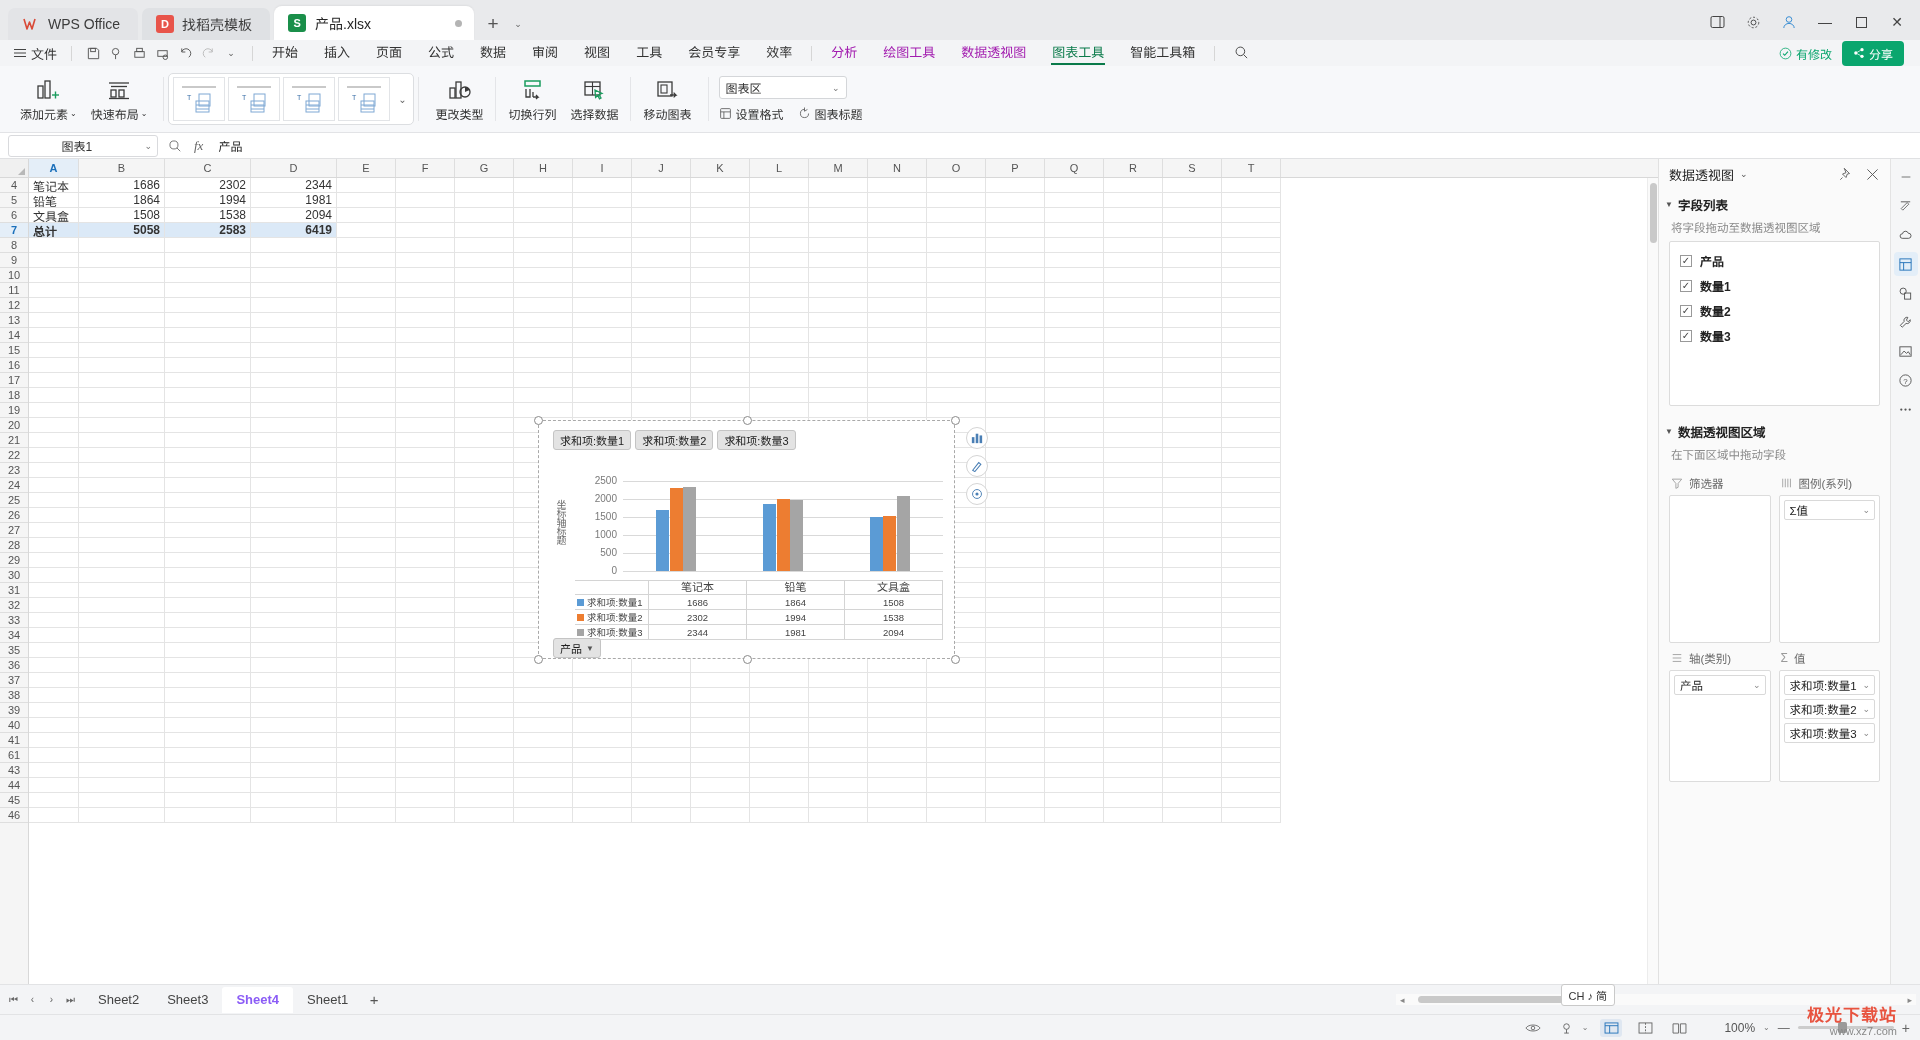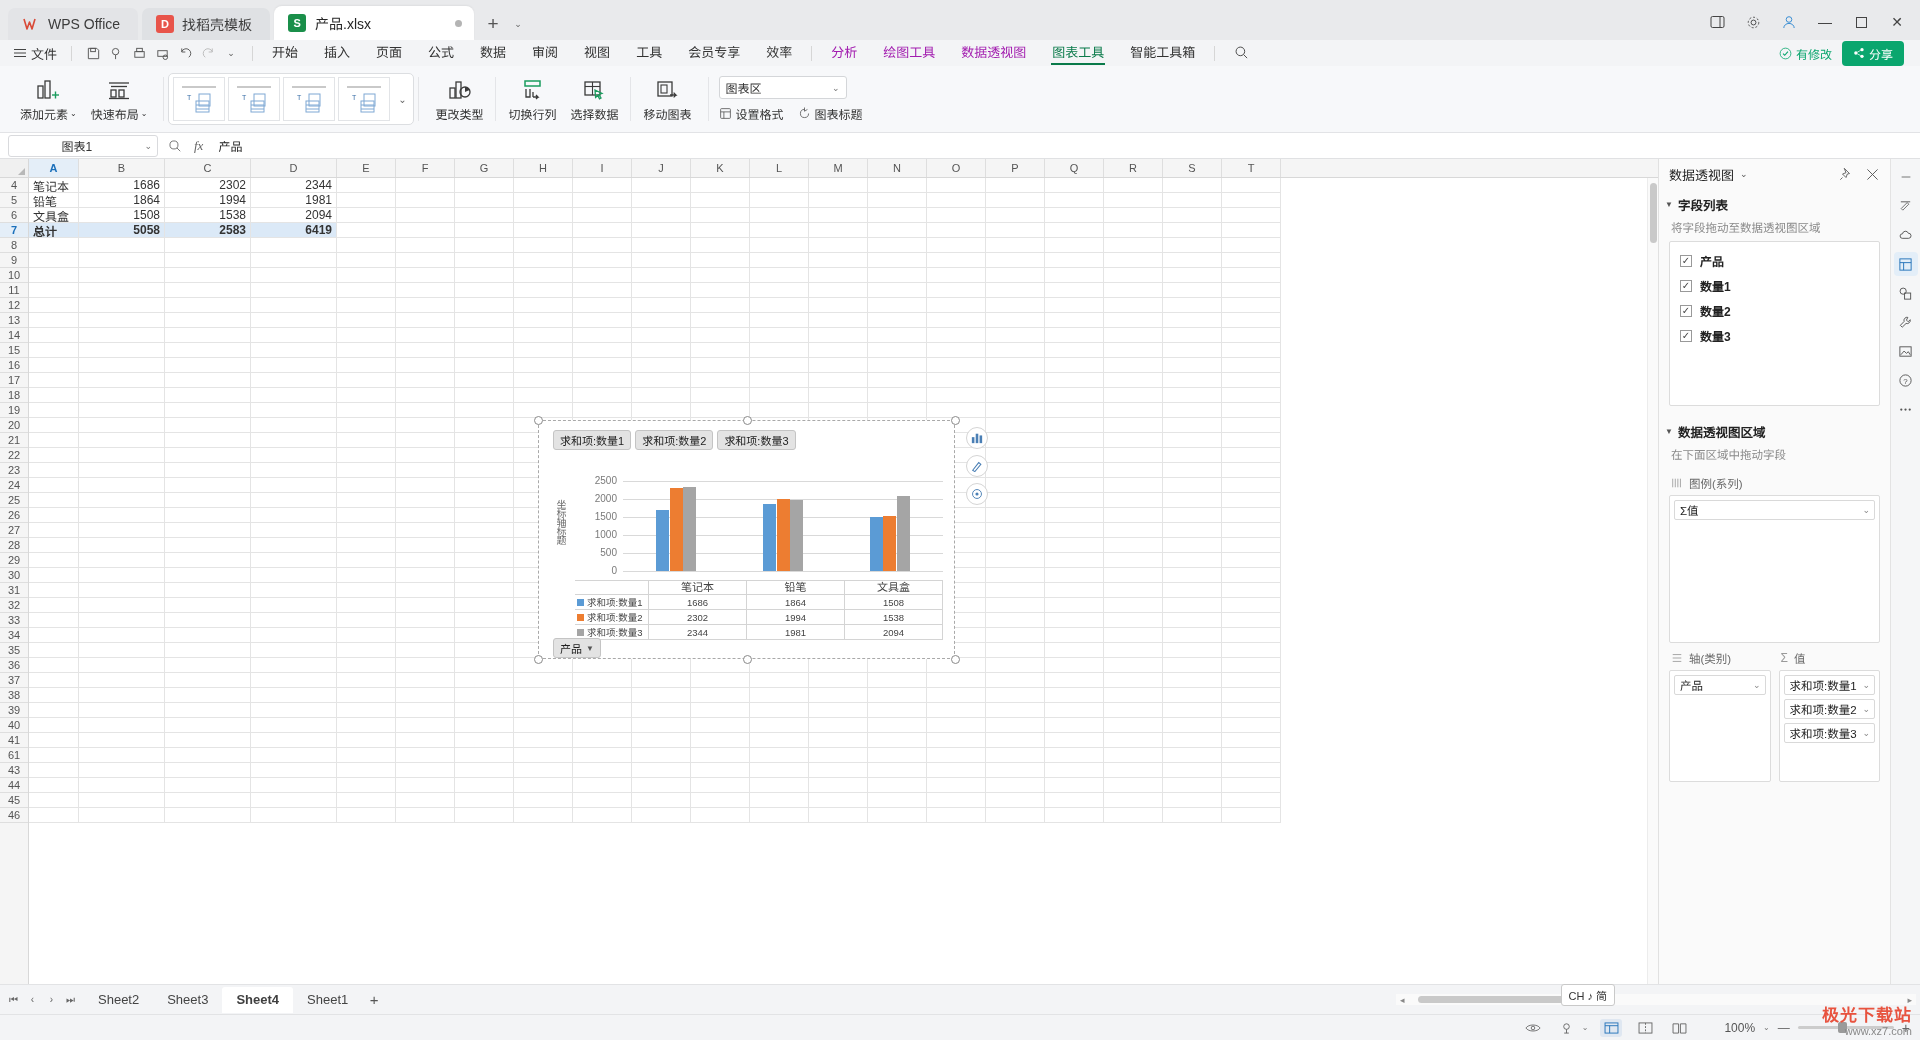--- a/index.html
+++ b/index.html
@@ -163,38 +163,38 @@
 
   
   .vscroll { position: absolute; right: 0; top: 19px; bottom: 0; width: 11px; background: #fafafa; border-left: 1px solid #ececec; }
   .vthumb { position: absolute; left: 2px; width: 7px; background: #c9c9c9; border-radius: 4px; }
 
   
   .sheetbar { height: 30px; background: #f3f4f6; display: flex; align-items: center; border-top: 1px solid #e2e3e5; padding: 0 4px; }
   .navbtns { display: flex; align-items: center; gap: 0; padding-right: 4px; }
   .navb { width: 19px; height: 22px; display: flex; align-items: center; justify-content: center; color: #666; font-size: 10px; }
   .stab { padding: 0 14px; height: 26px; display: flex; align-items: center; font-size: 13px; color: #444; }
-  .stab.active { background: #fff; color: #404040; font-weight: bold; border-radius: 3px 3px 0 0; }
+  .stab.active { background: #fff; color: #8b5cf6; font-weight: bold; border-radius: 3px 3px 0 0; }
   .addsheet { width: 24px; height: 24px; display: flex; align-items: center; justify-content: center; font-size: 15px; color: #555; }
   .hscroll { margin-left: auto; width: 520px; height: 11px; background: #fafafa; position: relative; display: flex; align-items: center; }
   .hthumb { position: absolute; height: 7px; background: #c9c9c9; border-radius: 4px; }
 
   
   .statusbar { height: 26px; background: #f3f4f6; border-top: 1px solid #e2e3e5; display: flex;
                align-items: center; padding: 0 10px; font-size: 12px; color: #555; }
   .sb-right { margin-left: auto; display: flex; align-items: center; gap: 12px; }
   .zoomwrap { display: flex; align-items: center; gap: 8px; }
   .zoomslider { width: 96px; height: 3px; background: #ccc; position: relative; border-radius: 2px; }
   .zknob { position: absolute; left: 40px; top: -4px; width: 9px; height: 11px; background: #9a9a9a; border-radius: 2px; }
   .viewbtn { width: 22px; height: 18px; display: flex; align-items: center; justify-content: center; color: #555; }
   .viewbtn.active { background: #dfe7f1; border-radius: 3px; color: #2372b9; }
 
   .ime-badge { position: absolute; right: 305px; bottom: 34px; border: 1px solid #c9c9c9; background: #fff;
                border-radius: 3px; font-size: 11px; padding: 2px 7px; display: flex; align-items: center; gap: 3px; color: #333; }
-  .wm { position: absolute; right: 8px; bottom: 2px; text-align: right; line-height: 1.15; }
+  .wm { position: absolute; right: 23px; bottom: 2px; text-align: right; line-height: 1.15; }
   .wm .wm1 { font-size: 17px; font-weight: bold; color: #e8533f; letter-spacing: 1px; }
   .wm .wm2 { font-size: 11px; color: #888; }
   svg { display: block; }
 </style>
 </head>
 <body>
 
 <div id="app">
 
   <div class="tabbar">
@@ -1707,20 +1707,31 @@
         <span>数据透视图区域</span>
       </div>
       <div class="pvhint">在下面区域中拖动字段</div>
 
       <div class="areas">
         <div class="arow">
           <div class="acol">
             <div class="ahdr">
               <span>
                 <svg width="12" height="12" viewBox="0 0 14 14">
+                    <path d="M1.5 2.5 h11 l-4.2 5 v4.5 l-2.6 1.2 v-5.7 Z" fill="none" stroke="#9a9a9a"></path>
+                  </svg>
+              </span>
+              <span>筛选器</span>
+            </div>
+            <div class="abox short"></div>
+          </div>
+          <div class="acol">
+            <div class="ahdr">
+              <span>
+                <svg width="12" height="12" viewBox="0 0 14 14">
                     <line x1="2" y1="2" x2="2" y2="12" stroke="#9a9a9a"></line>
                     <line x1="5" y1="2" x2="5" y2="12" stroke="#9a9a9a"></line>
                     <line x1="8" y1="2" x2="8" y2="12" stroke="#9a9a9a"></line>
                     <line x1="11" y1="2" x2="11" y2="12" stroke="#9a9a9a"></line>
                   </svg>
               </span>
               <span>图例(系列)</span>
             </div>
             <div class="abox tall">
               <div class="apill">

